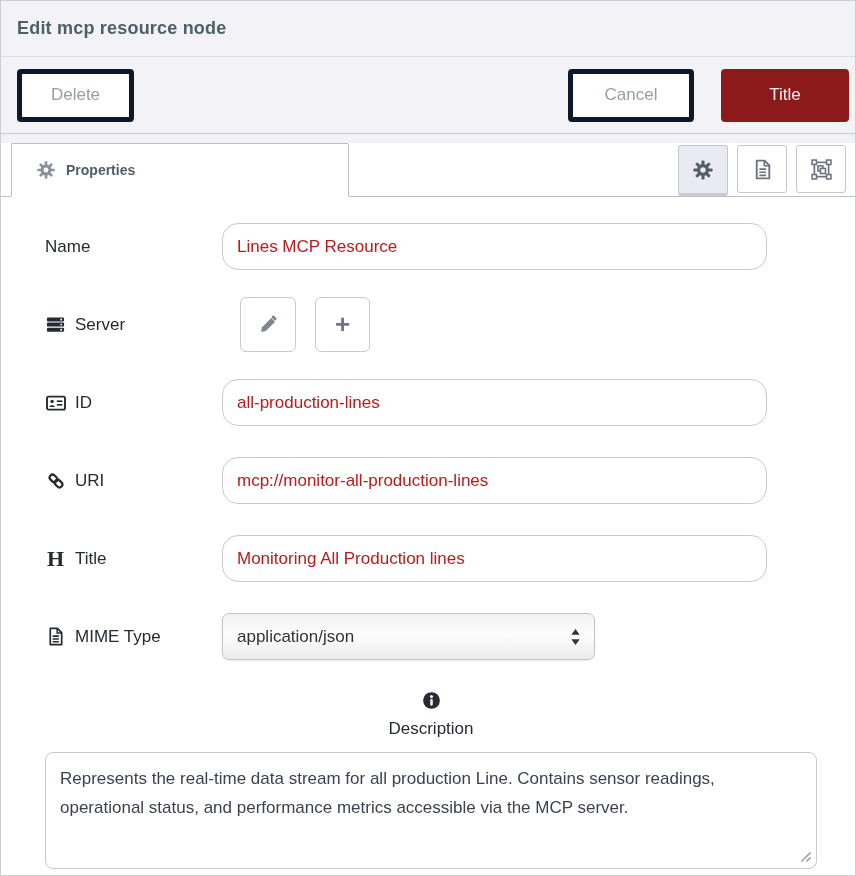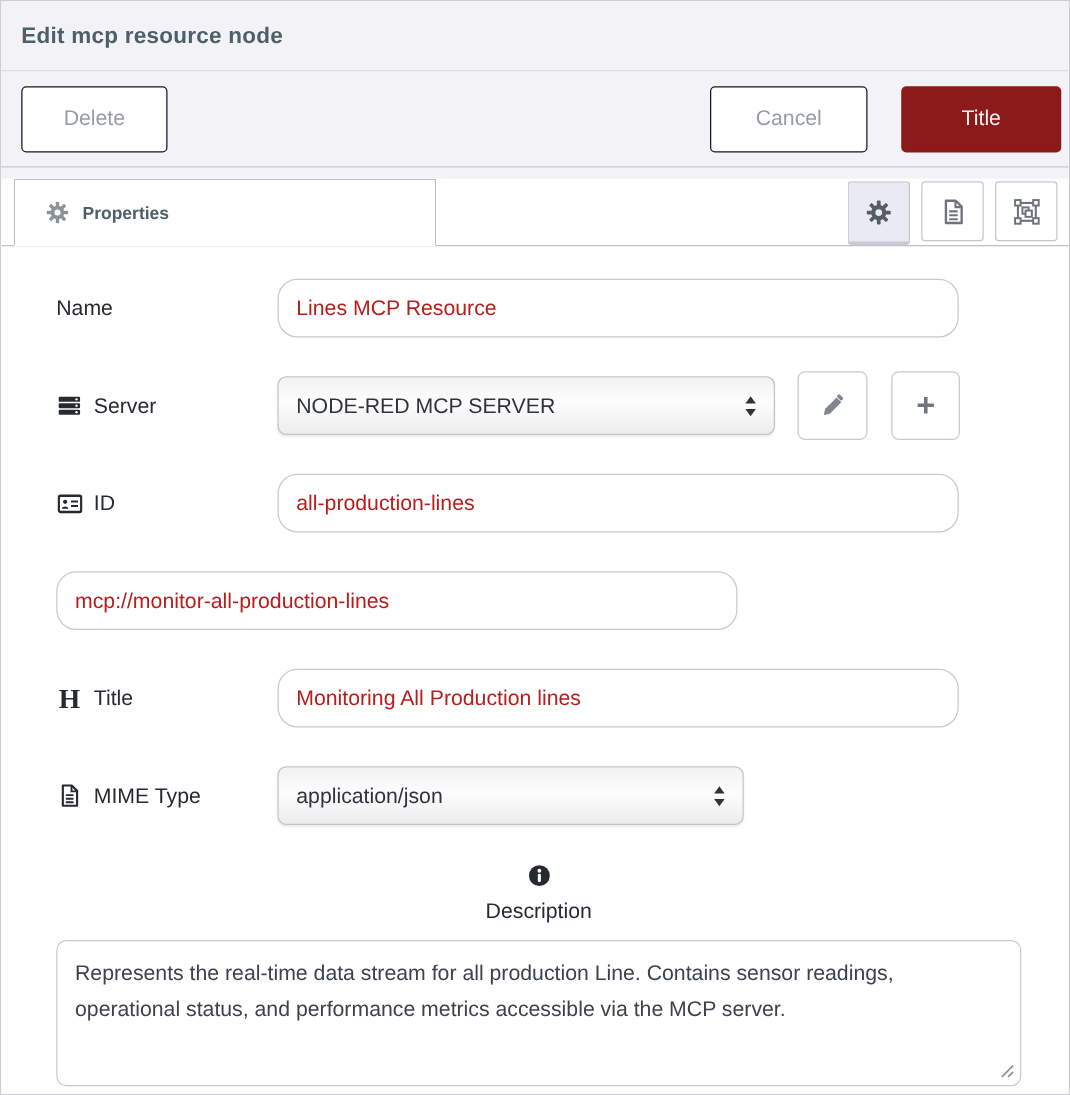--- a/index.html
+++ b/index.html
@@ -25,21 +25,21 @@
   .dialog-title {
     font-size:18px; font-weight:bold; color:#4d6069; letter-spacing:.2px;
   }
   .button-bar {
     height:77px;
     border-bottom:1px solid #c9c9d1;
     display:flex; align-items:center;
     padding:0 6px 0 16px;
   }
   .btn {
-    height:53px; border:1px solid #0f172a; border-radius:4px;
+    height:53px; border:5px solid #0f172a; border-radius:4px;
     background:#fff; font-size:17px; color:#979da6;
     display:flex; align-items:center; justify-content:center;
     cursor:pointer; font-family:inherit;
   }
   .btn-delete { width:117px; margin-right:auto; }
   .btn-cancel { width:126px; margin-right:27px; }
   .btn-done   { width:128px; background:#8c1a1a; border-color:#8c1a1a; color:#f4f1f1; }
 
   
   .tab-row {
@@ -263,28 +263,20 @@
 
     <div class="row">
       <label class="field-label">
         <span class="licon">
           <svg width="19" height="19" viewBox="0 0 20 20">
               <use href="#i-server"></use>
             </svg>
         </span>
         <span>Server</span>
       </label>
-      <div class="select select-server">
-        <span>NODE-RED MCP SERVER</span>
-        <span class="select-arrows">
-          <svg width="11" height="17" viewBox="0 0 10 17">
-              <use href="#i-arrows"></use>
-            </svg>
-        </span>
-      </div>
       <button class="mini-btn btn-edit-server">
         <span style="display:flex">
           <svg width="19" height="19" viewBox="0 0 20 20">
               <use href="#i-pencil"></use>
             </svg>
         </span>
       </button>
       <button class="mini-btn btn-add-server">
         <span class="plus-glyph">+</span>
       </button>
@@ -296,20 +288,28 @@
           <svg width="20" height="20" viewBox="0 0 20 20">
               <use href="#i-idcard"></use>
             </svg>
         </span>
         <span>ID</span>
       </label>
       <input class="text-input" type="text" value="all-production-lines" style="">
     </div>
 
     <div class="row">
+      <label class="field-label">
+        <span class="licon">
+          <svg width="18" height="18" viewBox="0 0 20 20">
+              <use href="#i-link"></use>
+            </svg>
+        </span>
+        <span>URI</span>
+      </label>
       <input class="text-input" type="text" value="mcp://monitor-all-production-lines" style="">
     </div>
 
     <div class="row">
       <label class="field-label">
         <span class="licon h-glyph">H</span>
         <span>Title</span>
       </label>
       <input class="text-input" type="text" value="Monitoring All Production lines" style="">
     </div>

